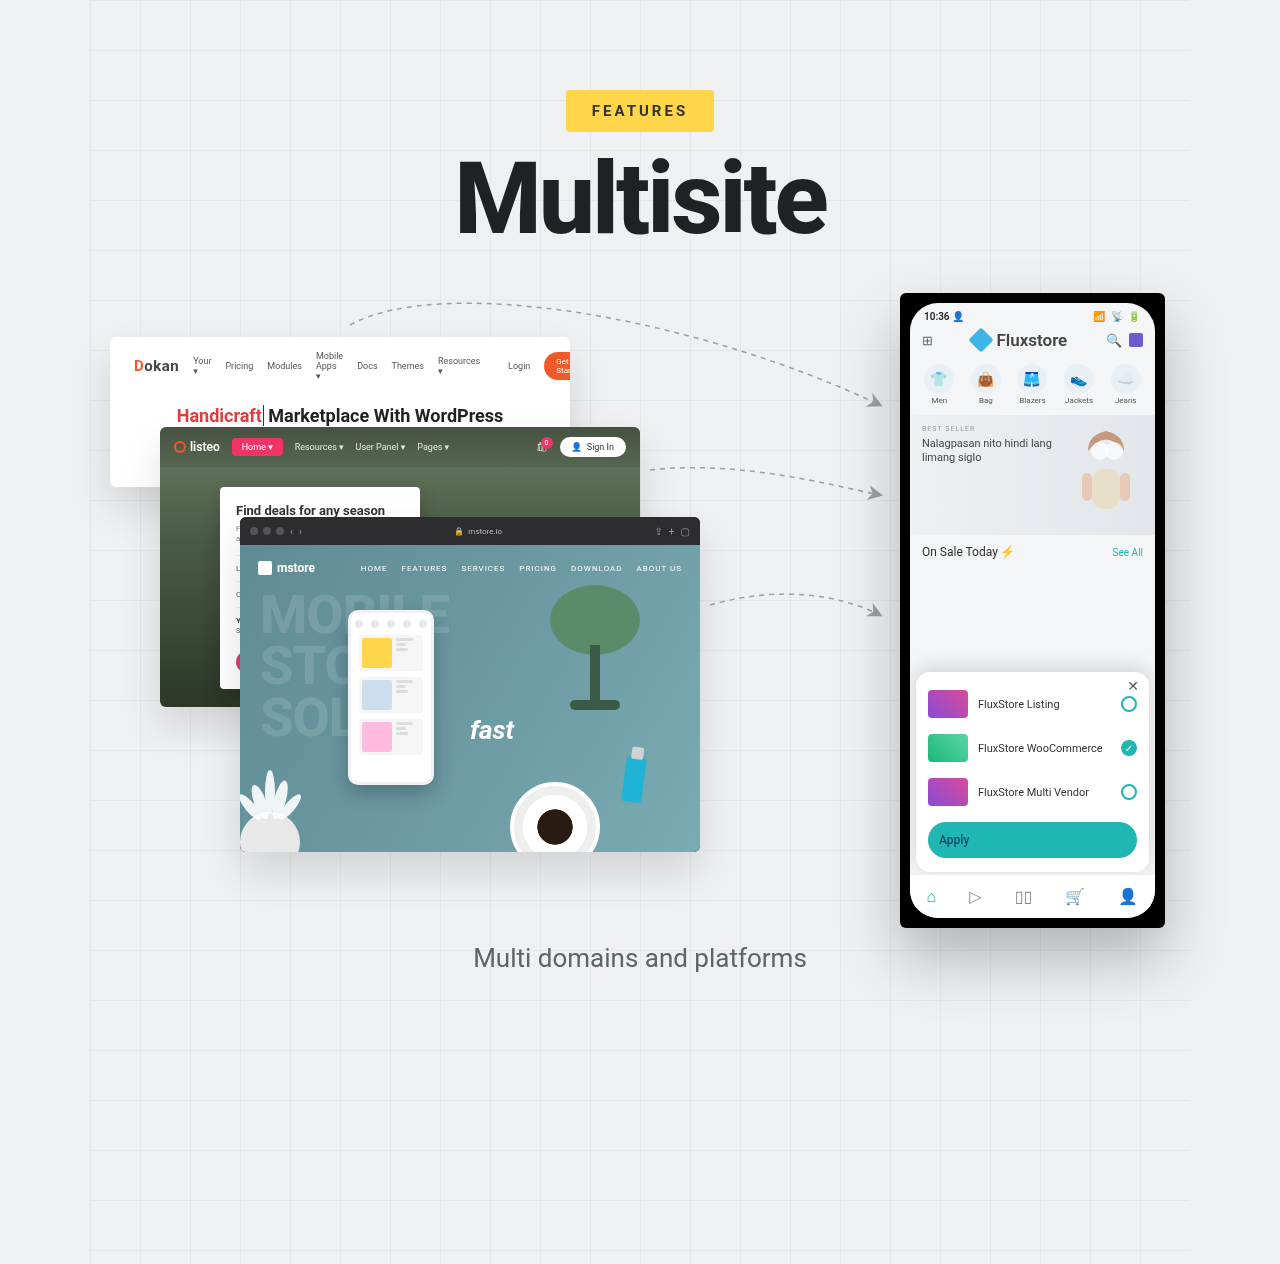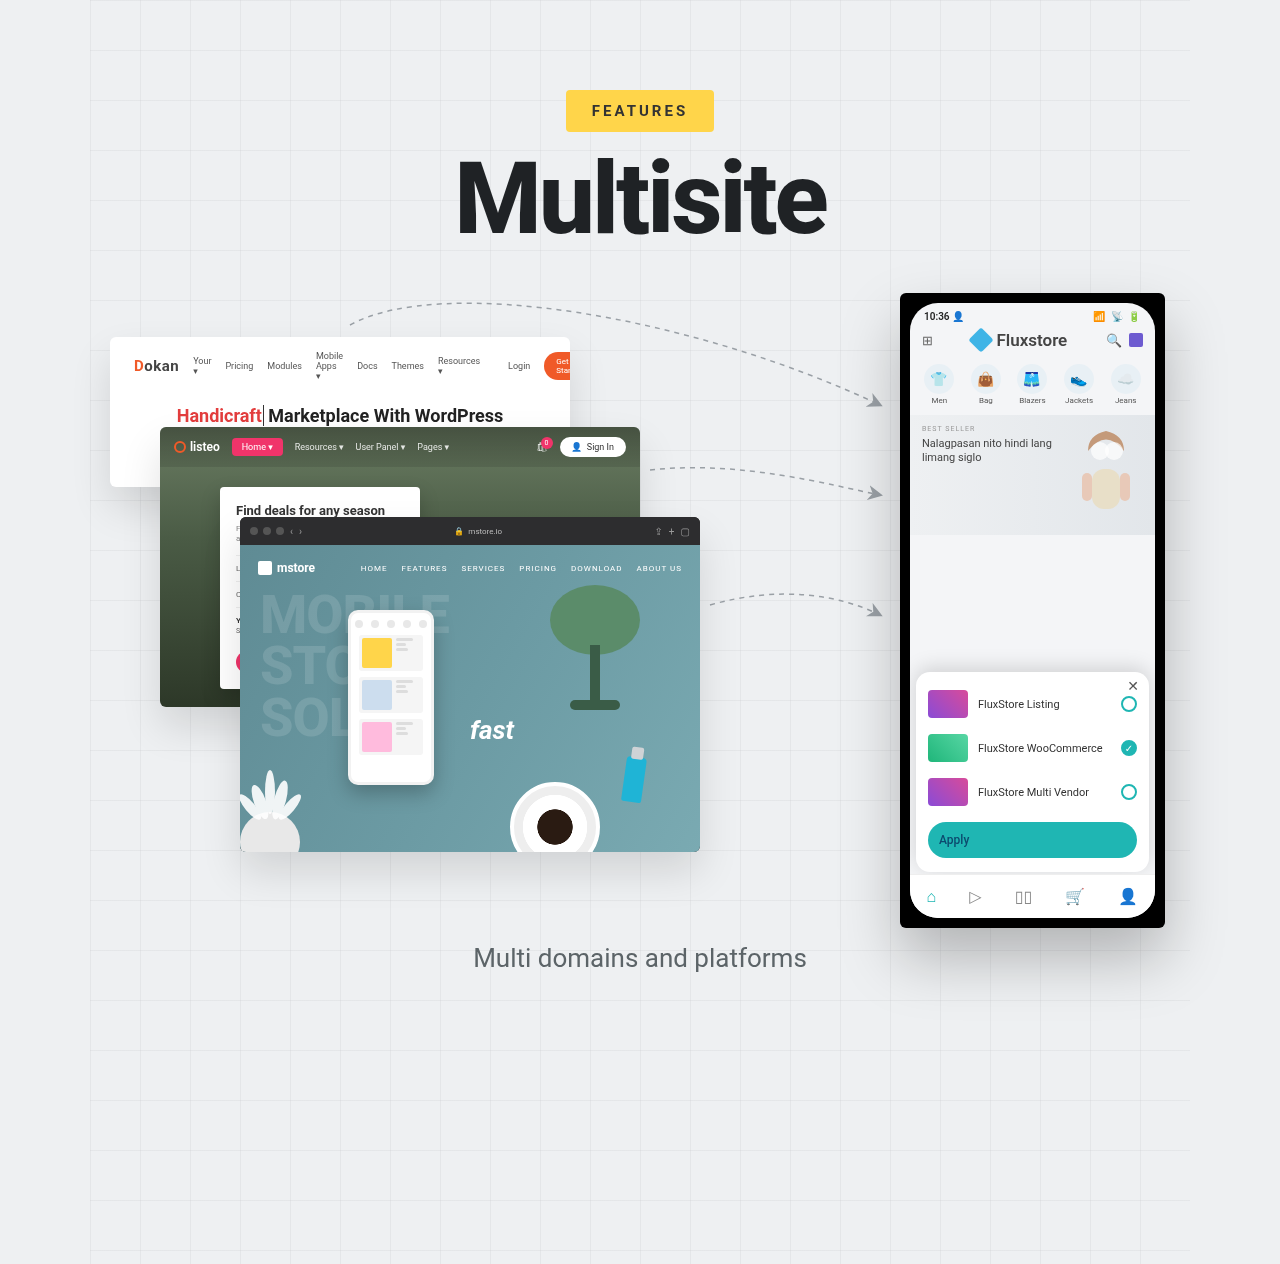--- a/index.html
+++ b/index.html
@@ -467,20 +467,24 @@
             <svg viewBox="0 0 85 100">
                 <ellipse cx="42" cy="30" r="18" fill="#e8c9b8"></ellipse>
                 <path d="M24,28 Q42,5 60,28 Q60,12 42,8 Q24,12 24,28" fill="#c49a7a"></path>
                 <circle cx="36" cy="28" r="9" fill="#fff" opacity="0.7"></circle>
                 <circle cx="50" cy="28" r="9" fill="#fff" opacity="0.7"></circle>
                 <rect x="28" y="46" width="28" height="40" rx="12" fill="#e8dfc8"></rect>
                 <rect x="18" y="50" width="10" height="28" rx="5" fill="#e8c9b8"></rect>
                 <rect x="56" y="50" width="10" height="28" rx="5" fill="#e8c9b8"></rect>
               </svg>
           </div>
+        </div>
+        <div class="saleRow">
+          <span>On Sale Today ⚡</span>
+          <span class="see">See All</span>
         </div>
 
         <div class="sheet">
           <span class="close">✕</span>
           <div id="opts">
               <div class="opt">
                 <div class="thumb"></div>
                 <div class="nm">FluxStore Listing</div>
                 <div class="radio "></div>
               </div>

